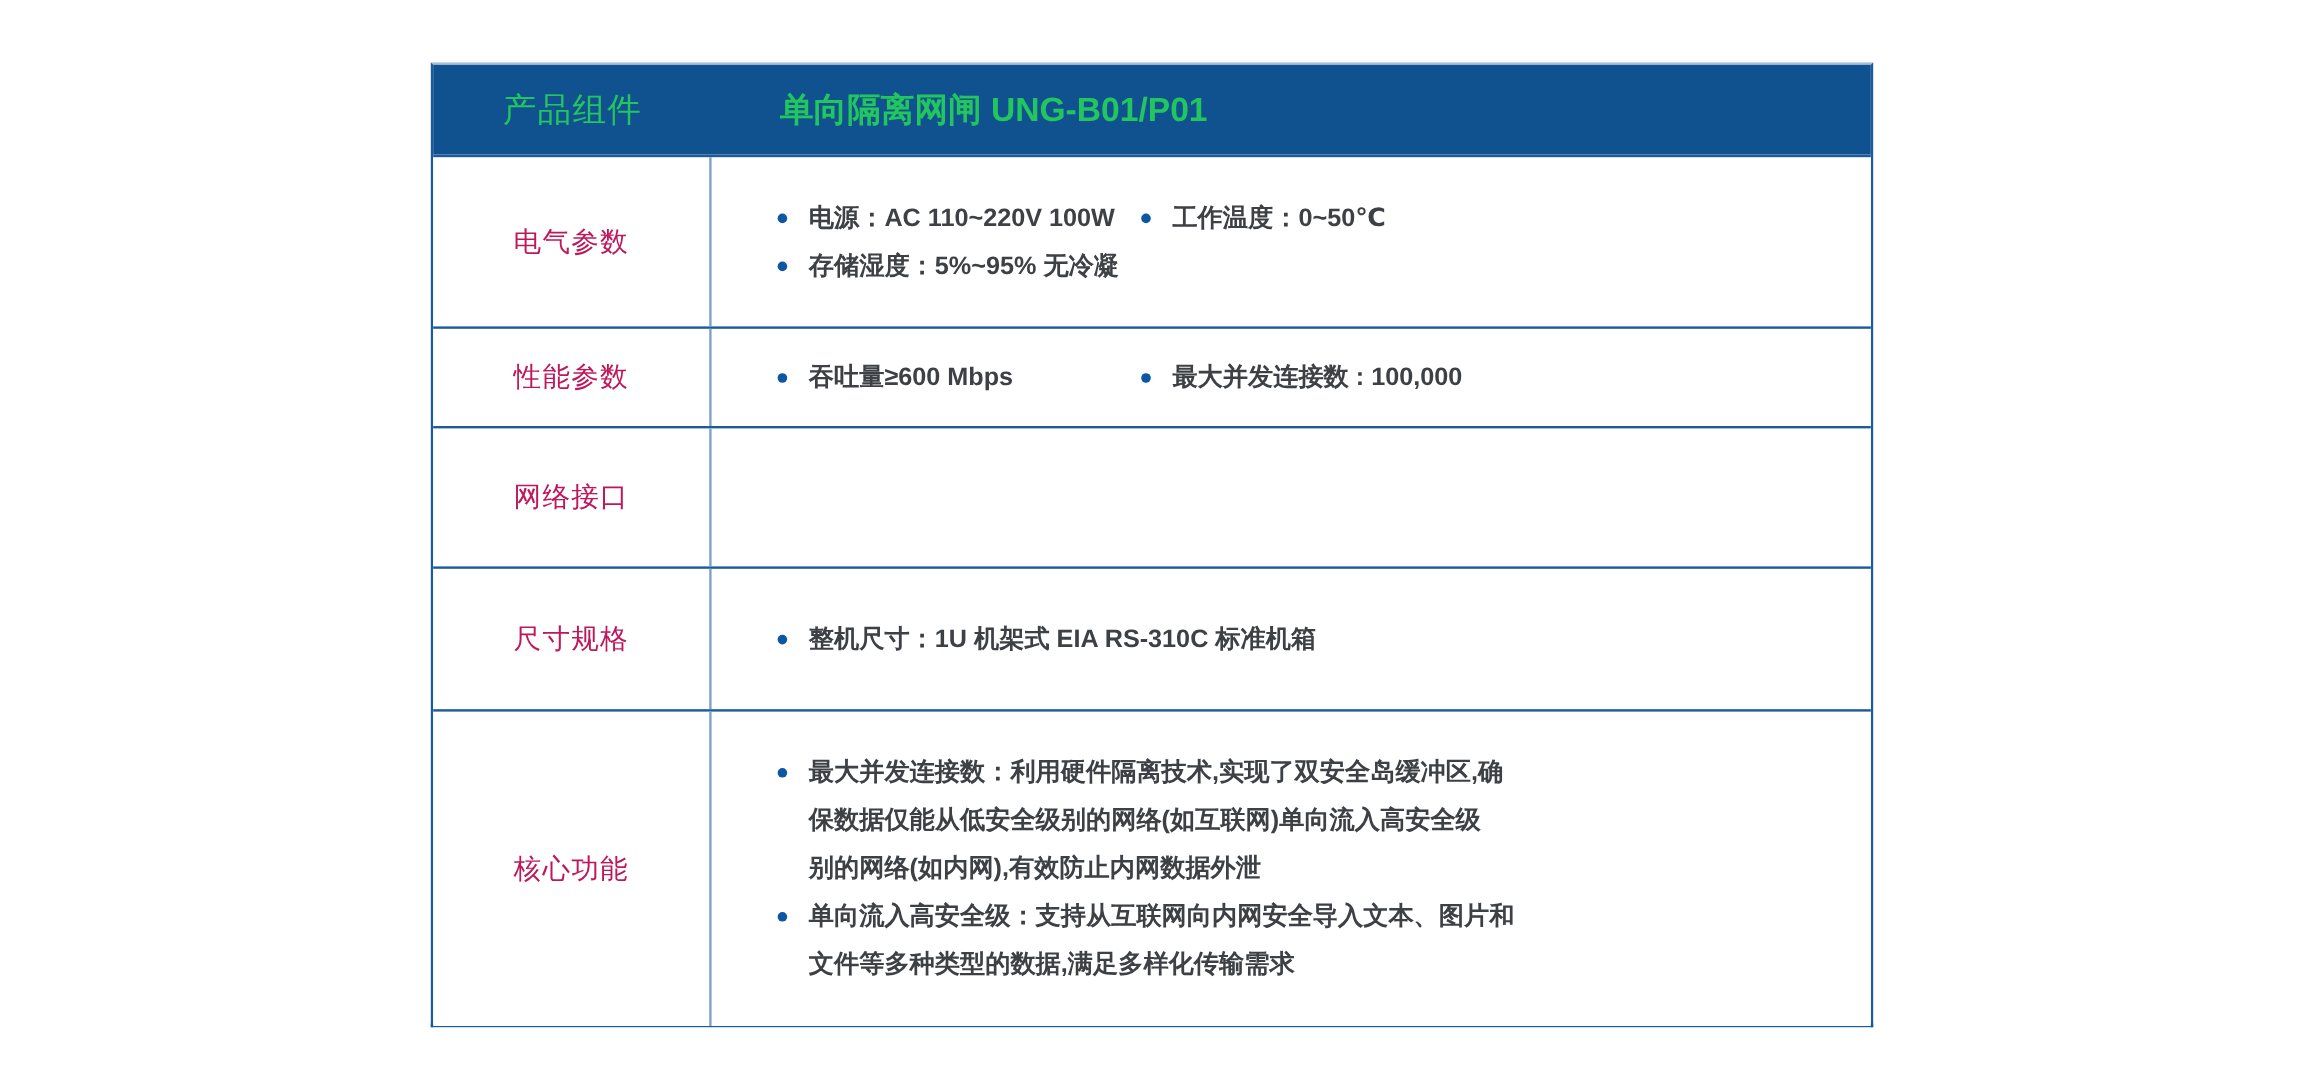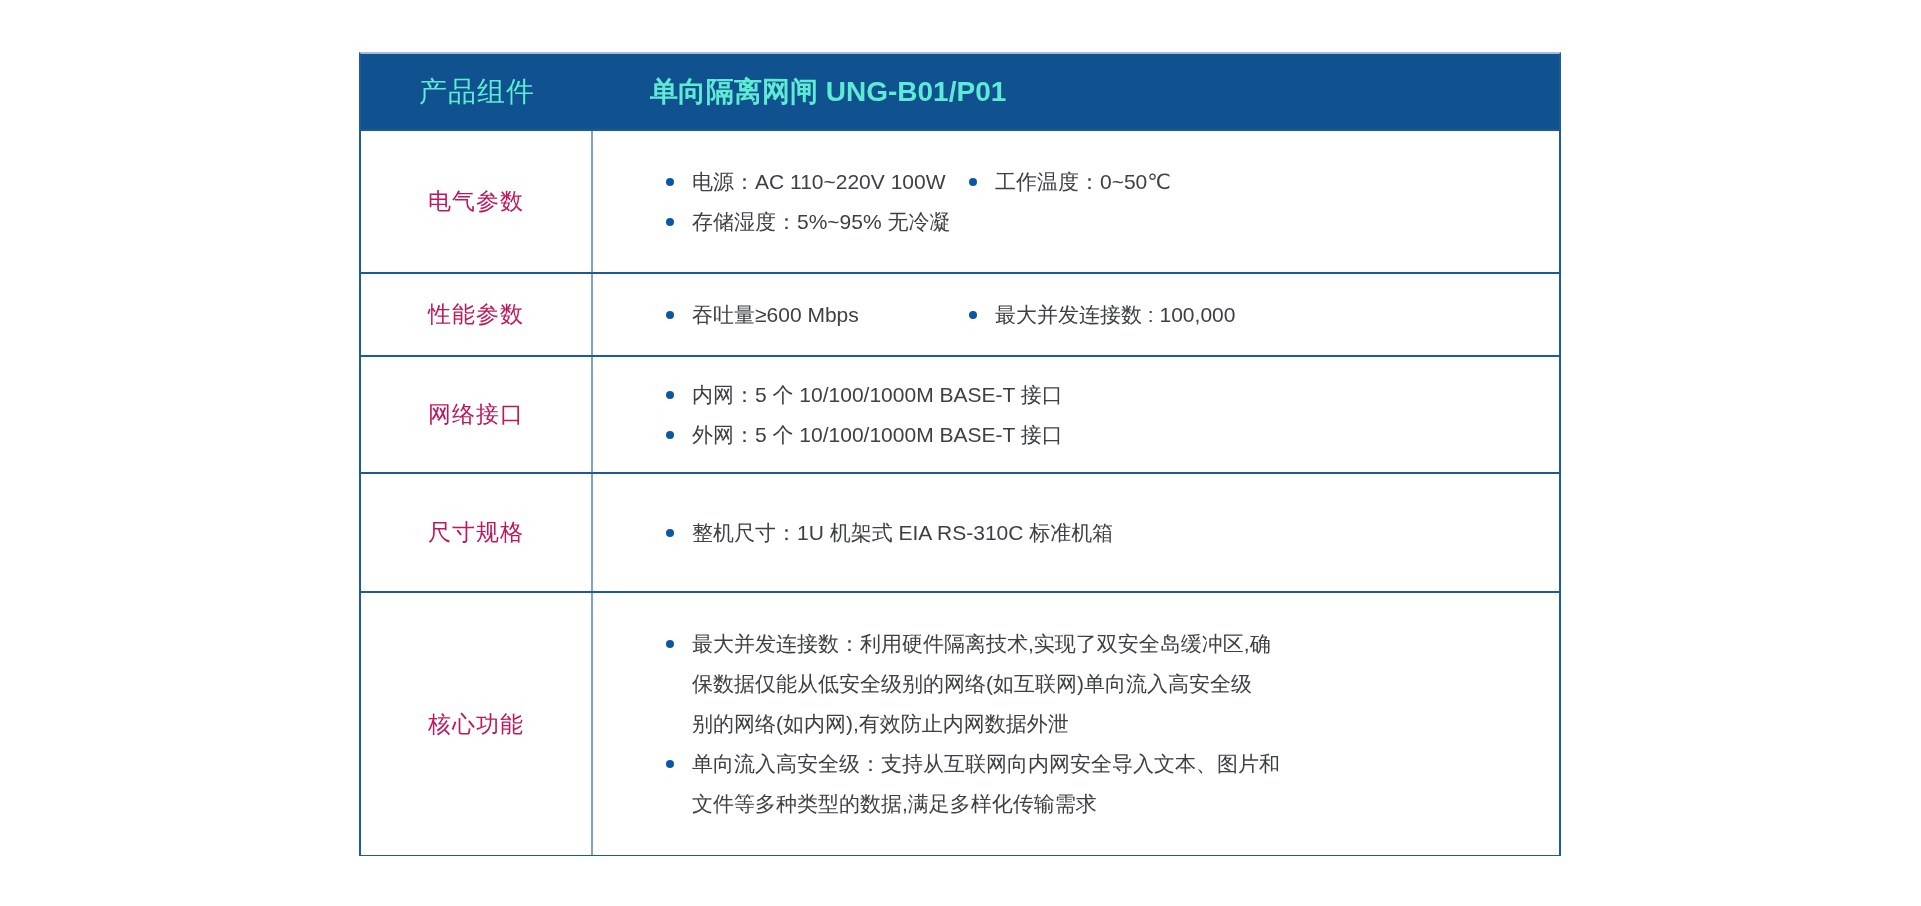--- a/index.html
+++ b/index.html
@@ -17,21 +17,21 @@
     display: grid;
     grid-template-rows: 75px 143px 83px 117px 119px 264px;
     background: #ffffff;
   }
 
   .t-header {
     background: #10528F;
     display: grid;
     grid-template-columns: 232px 1fr;
     align-items: center;
-    color: #5eead4;
+    color: #22c55e;
   }
   .t-header .h-left {
     text-align: center;
     font-size: 28px;
     font-weight: 500;
     letter-spacing: 1px;
   }
   .t-header .h-right {
     padding-left: 57px;
     font-size: 28px;
@@ -48,28 +48,29 @@
     border-right: 2px solid #7FA3C8;
     display: flex;
     align-items: center;
     justify-content: center;
     color: #be185d;
     font-size: 23px;
     font-weight: 500;
     letter-spacing: 1px;
   }
   .row-content {
-    padding-left: 73px;
+    padding-left: 55px;
     padding-right: 30px;
     display: flex;
     flex-direction: column;
     justify-content: center;
     color: #3D4045;
     font-size: 21px;
     line-height: 40px;
+    font-weight: bold;
   }
 
   .two-col {
     display: grid;
     grid-template-columns: 303px 1fr;
     align-items: start;
   }
   .col-stack { display: flex; flex-direction: column; }
 
   .bullet { display: flex; align-items: flex-start; }
@@ -148,34 +149,20 @@
                 <div>最大并发连接数 : 100,000</div>
               </div>
           </div>
         </div>
       </div>
     </div>
   </div>
 
   <div class="t-row">
     <div class="row-label">网络接口</div>
-    <div class="row-content">
-      <div class="bullet">
-        <span class="dot"></span>
-        <div class="bullet-text">
-            <div>内网：5 个 10/100/1000M BASE-T 接口</div>
-          </div>
-      </div>
-      <div class="bullet">
-        <span class="dot"></span>
-        <div class="bullet-text">
-            <div>外网：5 个 10/100/1000M BASE-T 接口</div>
-          </div>
-      </div>
-    </div>
   </div>
 
   <div class="t-row">
     <div class="row-label">尺寸规格</div>
     <div class="row-content">
       <div class="bullet">
         <span class="dot"></span>
         <div class="bullet-text">
           <div>整机尺寸：1U 机架式 EIA RS-310C 标准机箱</div>
         </div>

